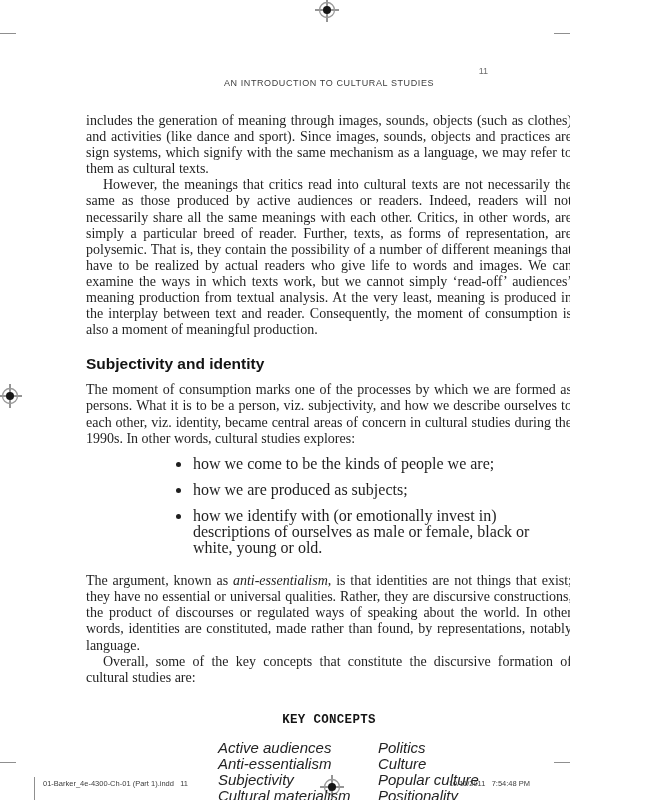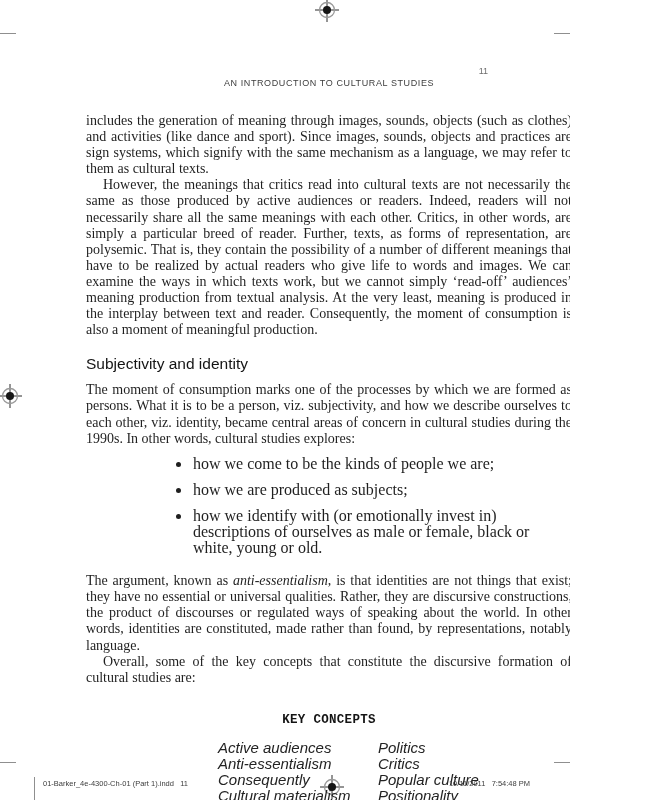--- a/index.html
+++ b/index.html
@@ -19,21 +19,21 @@
   }
   .folio{
     position:absolute;top:66px;right:82px;
     font-family:"Liberation Sans",sans-serif;font-size:9px;color:#6e6e6e;
   }
   
   .body-block{position:absolute;top:113px;left:86px;width:486px;}
   .para{font-size:14px;line-height:16.1px;text-align:justify;margin:0;}
   .para.indent{text-indent:17px;}
   .section-heading{
-    font-family:"Liberation Sans",sans-serif;font-weight:normal;font-size:15.5px;
+    font-family:"Liberation Sans",sans-serif;font-weight:bold;font-size:15.5px;
     color:#141414;margin:17px 0 9px 0;
   }
   ul.bullets{margin:9px 0 10px 0;padding:0 0 0 107px;list-style:none;}
   ul.bullets li{
     font-size:16px;line-height:15.8px;margin-bottom:10.5px;position:relative;
   }
   ul.bullets li::before{
     content:"";position:absolute;left:-17px;top:6px;width:5px;height:5px;
     border-radius:50%;background:#1f1f1f;
   }
@@ -116,27 +116,27 @@
 
     <div class="spacer-before-p4"></div>
     <p class="para"><span>The argument, known as </span><i>anti-essentialism</i><span>, is that identities are not things that exist; they have no essential or universal qualities. Rather, they are discursive constructions, the product of discourses or regulated ways of speaking about the world. In other words, identities are constituted, made rather than found, by representations, notably language.</span></p>
     <p class="para indent">Overall, some of the key concepts that constitute the discursive formation of cultural studies are:</p>
 
     <div class="kc-title">KEY CONCEPTS</div>
     <div class="kc-columns">
       <div class="kc-col left">
         <div>Active audiences</div>
         <div>Anti-essentialism</div>
-        <div>Consequently</div>
+        <div>Subjectivity</div>
         <div>Cultural materialism</div>
         <div>However</div>
       </div>
       <div class="kc-col right">
         <div>Politics</div>
-        <div>Critics</div>
+        <div>Culture</div>
         <div>Popular culture</div>
         <div>Positionality</div>
         <div>Active</div>
       </div>
     </div>
   </div>
 
   <div class="footer-left">01-Barker_4e-4300-Ch-01 (Part 1).indd   11</div>
   <div class="footer-right">10/11/2011   7:54:48 PM</div>
 

